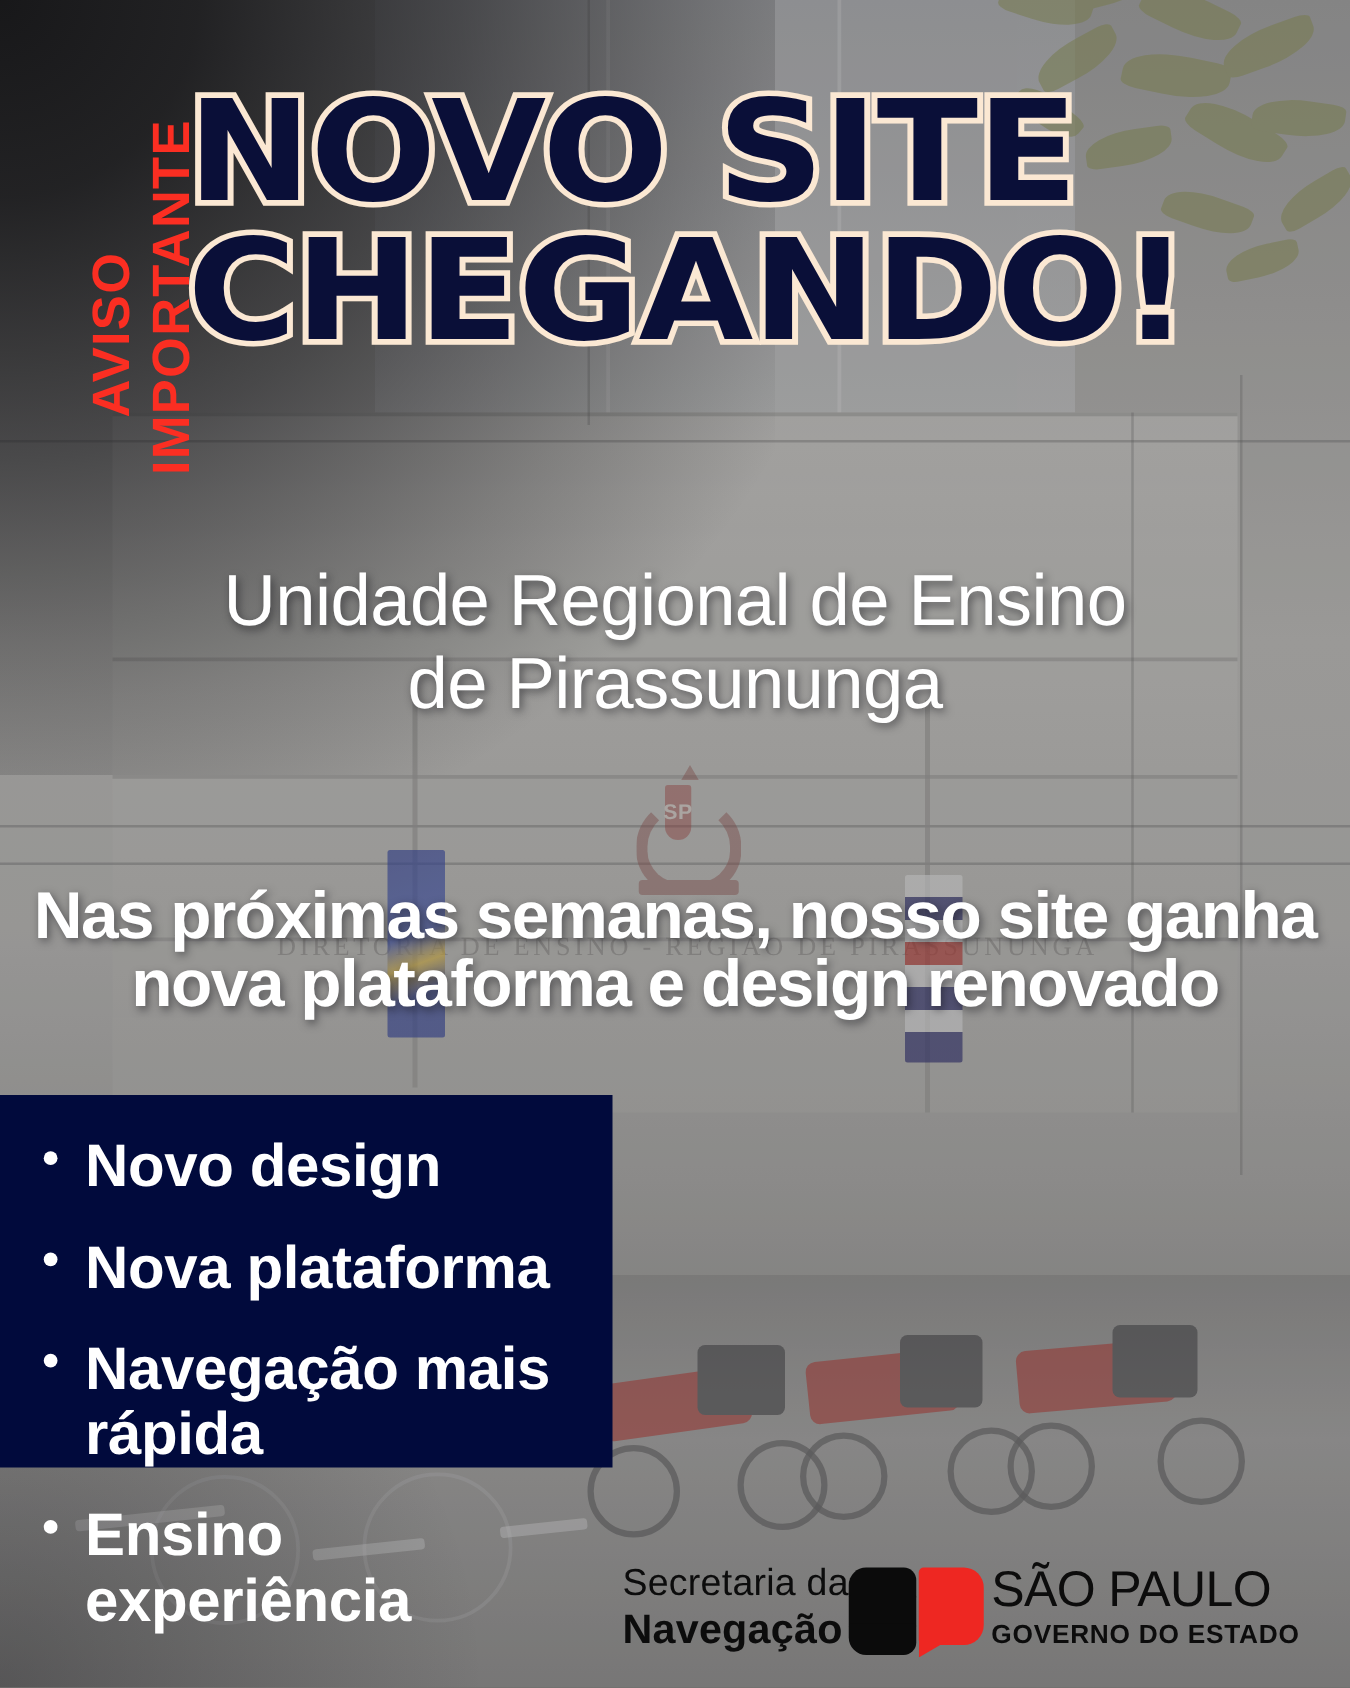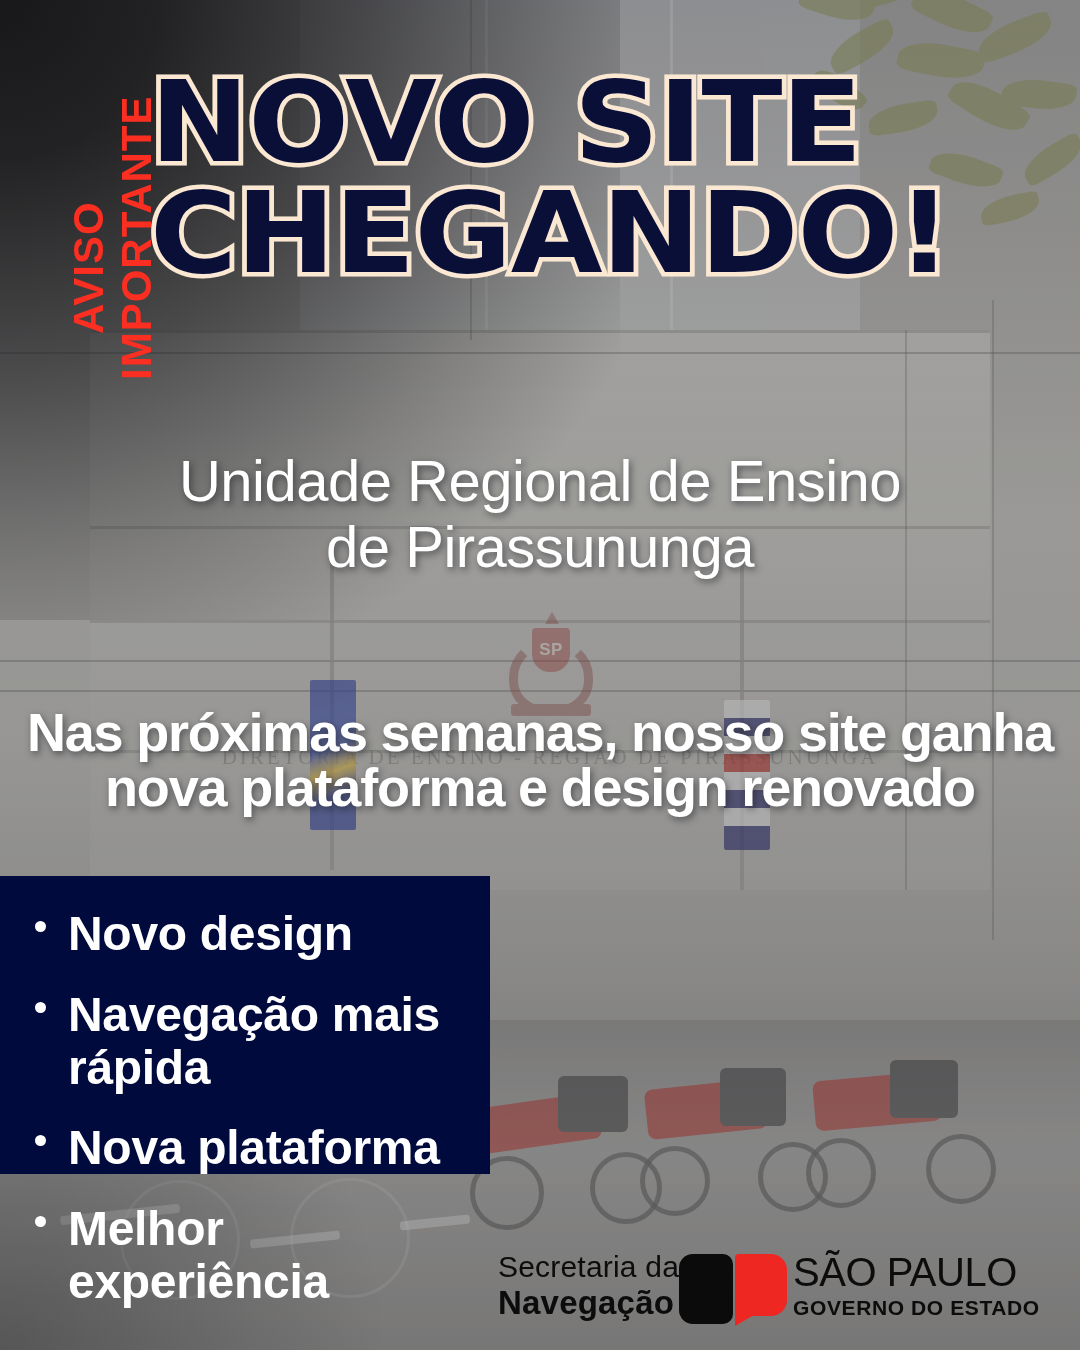--- a/index.html
+++ b/index.html
@@ -65,21 +65,21 @@
   .brasao {
     position:absolute; left:505px; top:612px; width:92px; height:110px;
     opacity:.42;
   }
   .brasao .wreath {
     position:absolute; left:4px; top:26px; width:84px; height:78px;
     border:9px solid #8a4a46; border-radius:50% 50% 45% 45%;
     border-top-color:transparent;
   }
   .brasao .shield {
-    position:absolute; left:27px; top:16px; width:38px; height:44px;
+    position:absolute; left:27px; top:16px; width:21px; height:44px;
     background:#9d3a36; border-radius:4px 4px 18px 18px;
   }
   .brasao .shield span {
     position:absolute; inset:0; display:flex; align-items:center; justify-content:center;
     color:#e8d8d0; font-size:17px; font-weight:700; letter-spacing:.5px;
   }
   .brasao .star {
     position:absolute; left:40px; top:0px; width:0; height:0;
     border-left:7px solid transparent; border-right:7px solid transparent;
     border-bottom:12px solid #8a4a46;
@@ -363,29 +363,29 @@
     </div>
 
     <div class="feature-box">
       <div class="feature-list">
         <div class="feature-item">
           <span class="dot"></span>
           <span>Novo design</span>
         </div>
         <div class="feature-item">
           <span class="dot"></span>
-          <span>Navegação mais rápida</span>
+          <span>Nova plataforma</span>
         </div>
         <div class="feature-item">
           <span class="dot"></span>
-          <span>Nova plataforma</span>
+          <span>Navegação mais rápida</span>
         </div>
         <div class="feature-item">
           <span class="dot"></span>
-          <span> Melhor experiência</span>
+          <span> Ensino experiência</span>
         </div>
       </div>
     </div>
 
     <div class="footer-logo">
       <div class="sed-text">
         <div class="l1">Secretaria da</div>
         <div class="l2">Navegação</div>
       </div>
 

